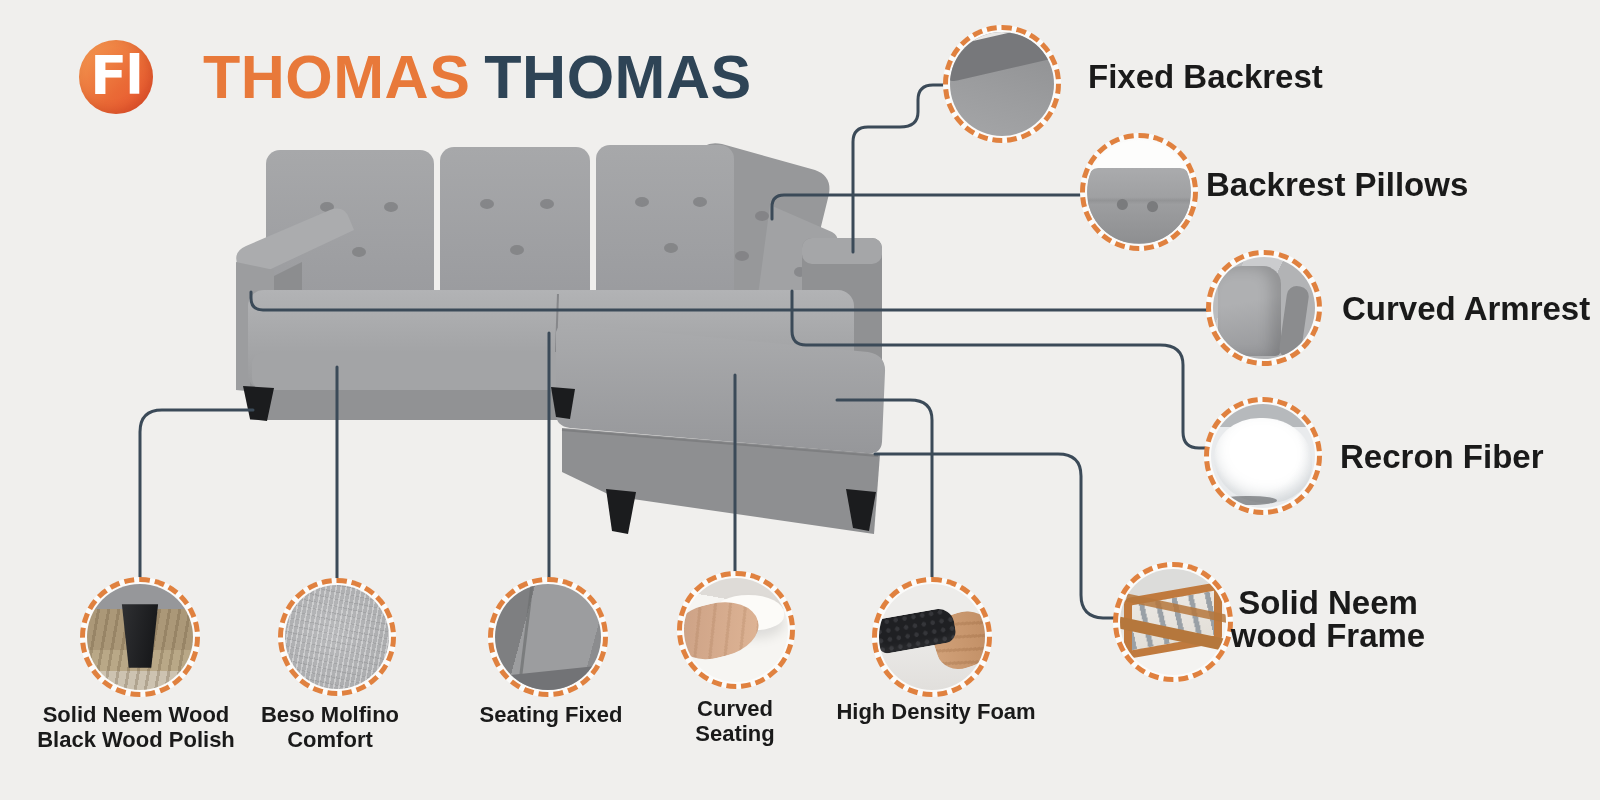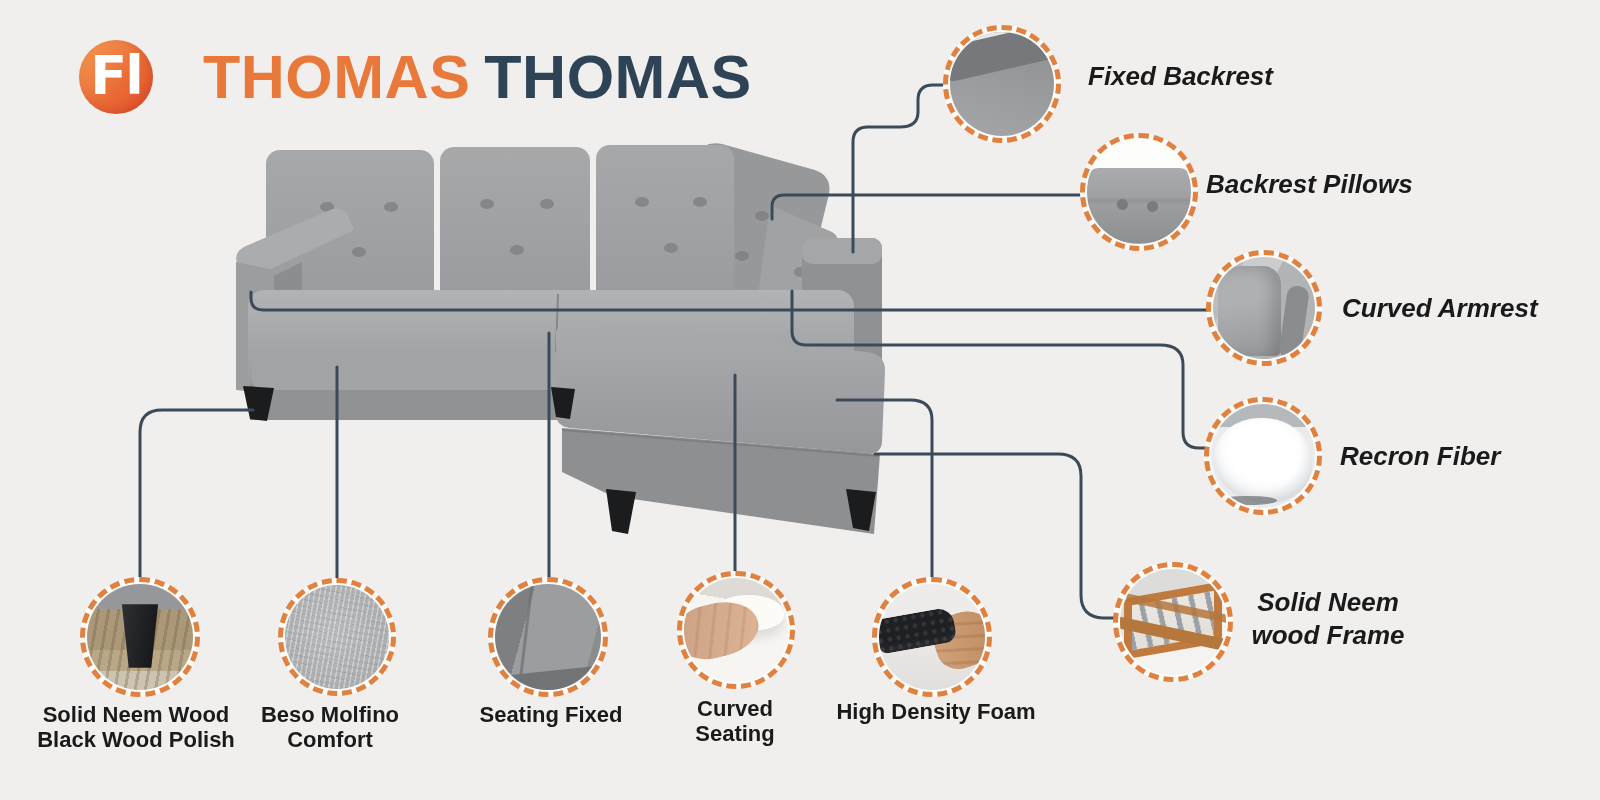--- a/index.html
+++ b/index.html
@@ -93,21 +93,21 @@
        background:repeating-linear-gradient(15deg,rgba(0,0,0,0) 0 10px,rgba(120,70,30,.18) 10px 13px),
                   linear-gradient(100deg,#d2a27a,#bf8c62);
        border-radius:40% 55% 60% 45%;transform:rotate(-18deg);}
   .t-foam::before{left:-2%;top:27%;width:74%;height:33%;z-index:1;
        background:radial-gradient(circle at 30% 40%,#35363a 0 2px,rgba(0,0,0,0) 2.5px),#1f2023;
        background-size:9px 9px;border-radius:8px 16px 12px 8px;transform:rotate(-10deg);
        box-shadow:inset 0 -5px 7px rgba(255,255,255,.05);}
 
   
   .lbl{position:absolute;font-weight:bold;color:#1a1a1a;white-space:nowrap;}
-  .lbl-r{font-size:26px;line-height:33px;font-style:italic;}
+  .lbl-r{font-size:33px;line-height:33px;}
   .lbl-b{font-size:22px;line-height:25px;text-align:center;transform:translateX(-50%);}
   .lbl-c{text-align:center;transform:translateX(-50%);}
   .lbl span{display:block;}
 </style>
 </head>
 <body>
 
 <div class="stage">
 
   <div class="brand">

